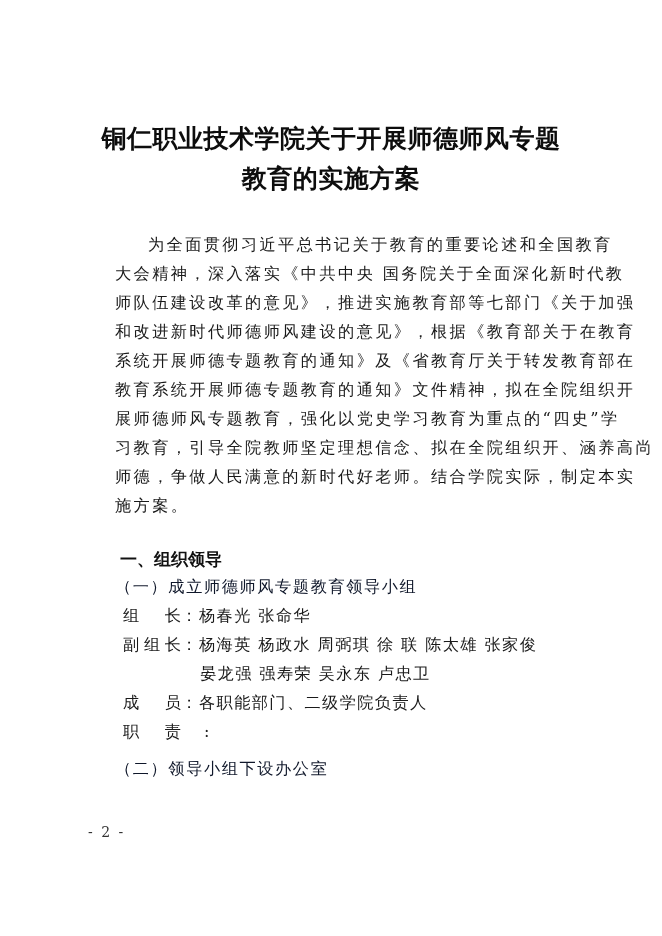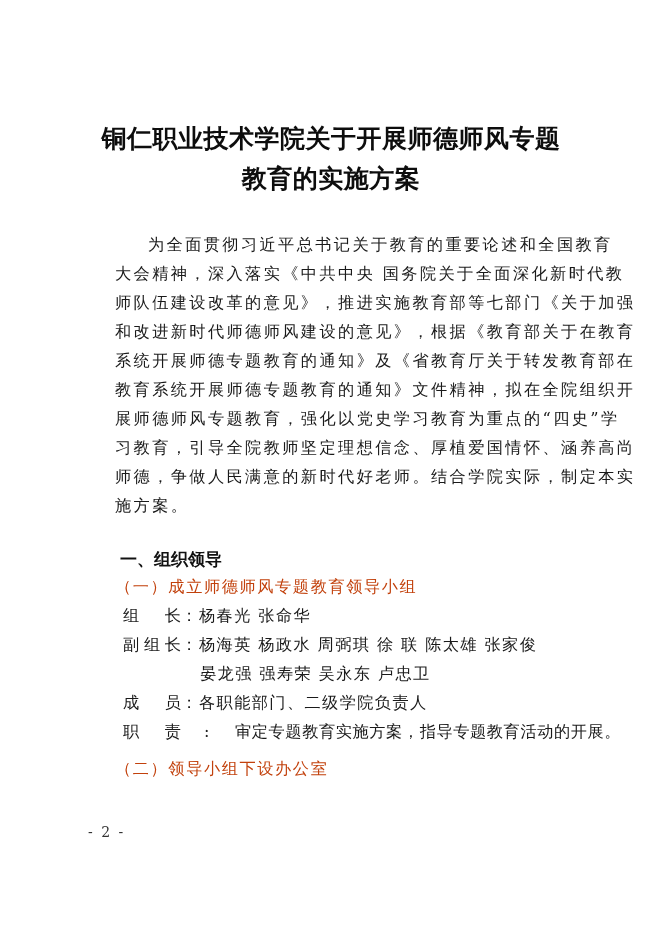--- a/index.html
+++ b/index.html
@@ -57,21 +57,21 @@
     line-height: 20px;
     color: #111111;
   }
   .sub {
     position: absolute;
     left: 115px;
     font-size: 16.2px;
     line-height: 20px;
     letter-spacing: 1.6px;
     white-space: nowrap;
-    color: #c2410c;
+    color: #0f172a;
   }
   .row {
     position: absolute;
     left: 123px;
     font-size: 16.2px;
     line-height: 20px;
     white-space: nowrap;
     color: #1a1a1a;
     display: flex;
   }
@@ -106,21 +106,21 @@
   <div class="title l2">教育的实施方案</div>
 
   <div>
     <div class="line indent" style="top:235px;">为全面贯彻习近平总书记关于教育的重要论述和全国教育</div>
     <div class="line" style="top:264px;">大会精神，深入落实《中共中央 国务院关于全面深化新时代教</div>
     <div class="line" style="top:293px;">师队伍建设改革的意见》，推进实施教育部等七部门《关于加强</div>
     <div class="line" style="top:322px;">和改进新时代师德师风建设的意见》，根据《教育部关于在教育</div>
     <div class="line" style="top:351px;">系统开展师德专题教育的通知》及《省教育厅关于转发教育部在</div>
     <div class="line" style="top:380px;">教育系统开展师德专题教育的通知》文件精神，拟在全院组织开</div>
     <div class="line" style="top:409px;">展师德师风专题教育，强化以党史学习教育为重点的“四史”学</div>
-    <div class="line" style="top:438px;">习教育，引导全院教师坚定理想信念、厚植爱国情怀、涵养高尚</div>
+    <div class="line" style="top:438px;">习教育，引导全院教师坚定理想信念、拟在全院组织开、涵养高尚</div>
     <div class="line" style="top:467px;">师德，争做人民满意的新时代好老师。结合学院实际，制定本实</div>
     <div class="line" style="top:496px;">施方案。</div>
   </div>
 
   <div class="heading" style="top:549px;">一、组织领导</div>
 
   <div class="sub" style="top:577px;">（一）成立师德师风专题教育领导小组</div>
 
   <div class="row" style="top:606px;">
     <span class="label">组长</span>
@@ -137,19 +137,18 @@
 
   <div class="row" style="top:693px;">
     <span class="label">成员</span>
     <span class="colon">：</span>
     <span class="value">各职能部门、二级学院负责人</span>
   </div>
 
   <div class="row tight" style="top:722px;gap:23px;">
     <span class="label">职责</span>
     <span class="colon">:</span>
-    <span class="value">审定专题教育实施方案，指导专题教育活动的开展。</span>
   </div>
 
   <div class="sub" style="top:751px;margin-top:8px;">（二）领导小组下设办公室</div>
 
   <div class="page-number">- 2 -</div>
 </div>
 
 </body></html>

